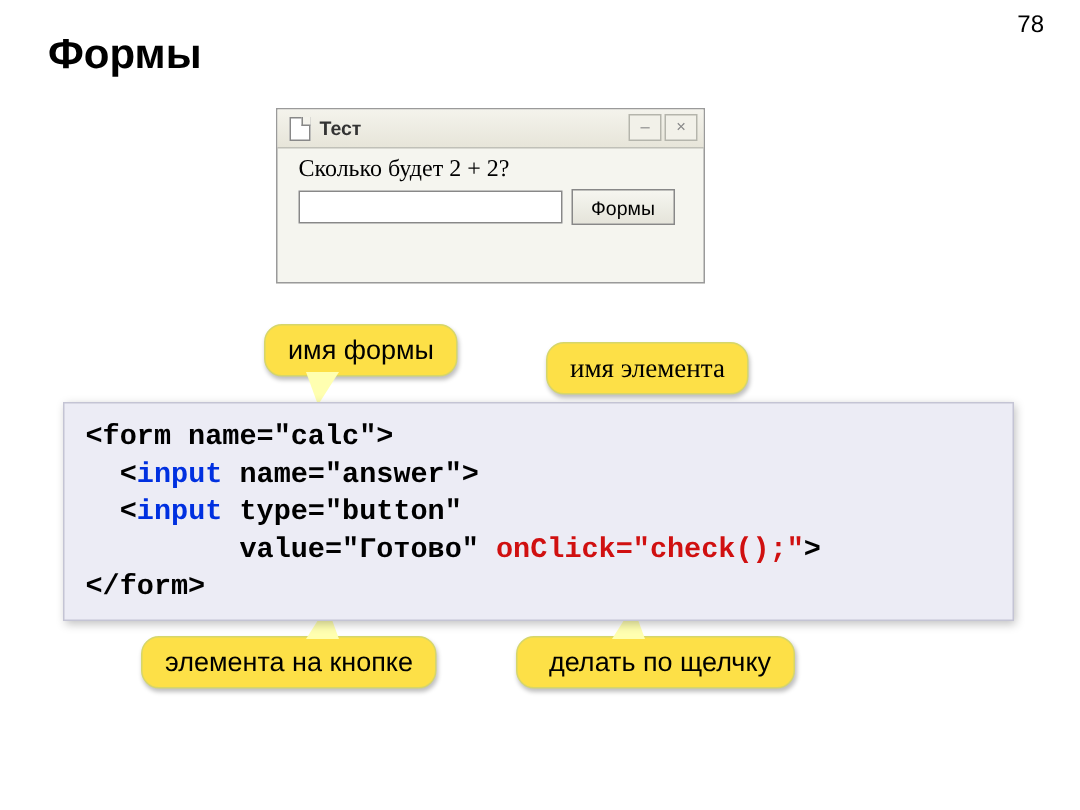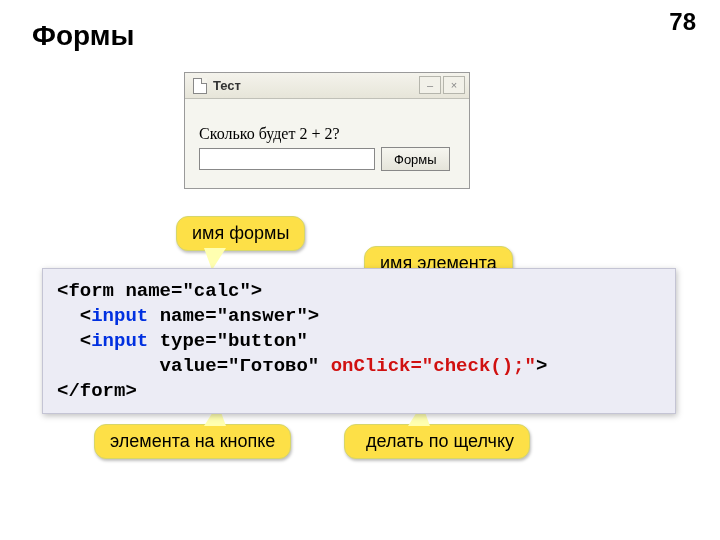--- a/index.html
+++ b/index.html
@@ -9,22 +9,22 @@
     height: 540px;
     font-family: Arial, Helvetica, sans-serif;
     background: #fff;
     position: relative;
     overflow: hidden;
   }
   .page-number {
     position: absolute;
     top: 8px;
     right: 24px;
-    font-size: 24px;
-    font-weight: 700;
+    font-size: 16px;
+    font-weight: 400;
     color: #000;
   }
   .title {
     position: absolute;
     top: 20px;
     left: 32px;
     font-size: 28px;
     font-weight: 700;
     color: #000;
   }
@@ -79,21 +79,21 @@
     width: 22px; height: 18px;
     border: 1px solid #b5b5ac;
     background: #f2f1e9;
     font-size: 11px;
     display: flex;
     align-items: center;
     justify-content: center;
     color: #888;
   }
   .win-body {
-    padding: 26px 14px 0 14px;
+    padding: 5px 14px 0 14px;
     font-family: "Times New Roman", serif;
   }
   .prompt {
     font-size: 16px;
     color: #000;
     margin-bottom: 4px;
   }
   .formrow { display: flex; gap: 6px; align-items: center; }
   .textfield {
     width: 176px; height: 22px;
@@ -179,21 +179,21 @@
     <div class="formrow">
       <div class="textfield"></div>
       <div class="btn">Формы</div>
     </div>
   </div>
 </div>
 
 <div class="bubble" style="left:176px; top:216px;">имя формы</div>
 <div class="tail tail-down" style="left:204px; top:248px;"></div>
 
-<div class="bubble" style="left:364px; top:246px;">имя элемента</div>
+<div class="bubble" style="left:364px; top:228px;font-family:Liberation Serif, serif;">имя элемента</div>
 <div class="tail tail-down" style="left:394px; top:278px;"></div>
 
 <div class="bubble" style="left:94px; top:424px;">элемента на кнопке</div>
 <div class="tail tail-up" style="left:204px; top:404px;"></div>
 
 <div class="bubble" style="left:344px; top:424px;padding-left:21px;">делать по щелчку</div>
 <div class="tail tail-up" style="left:408px; top:404px;"></div>
 
 <div class="codebox"><span>&lt;form name="calc"&gt;</span>
 <span>  &lt;</span><span class="kw-blue">input</span><span> name="answer"&gt;</span>

